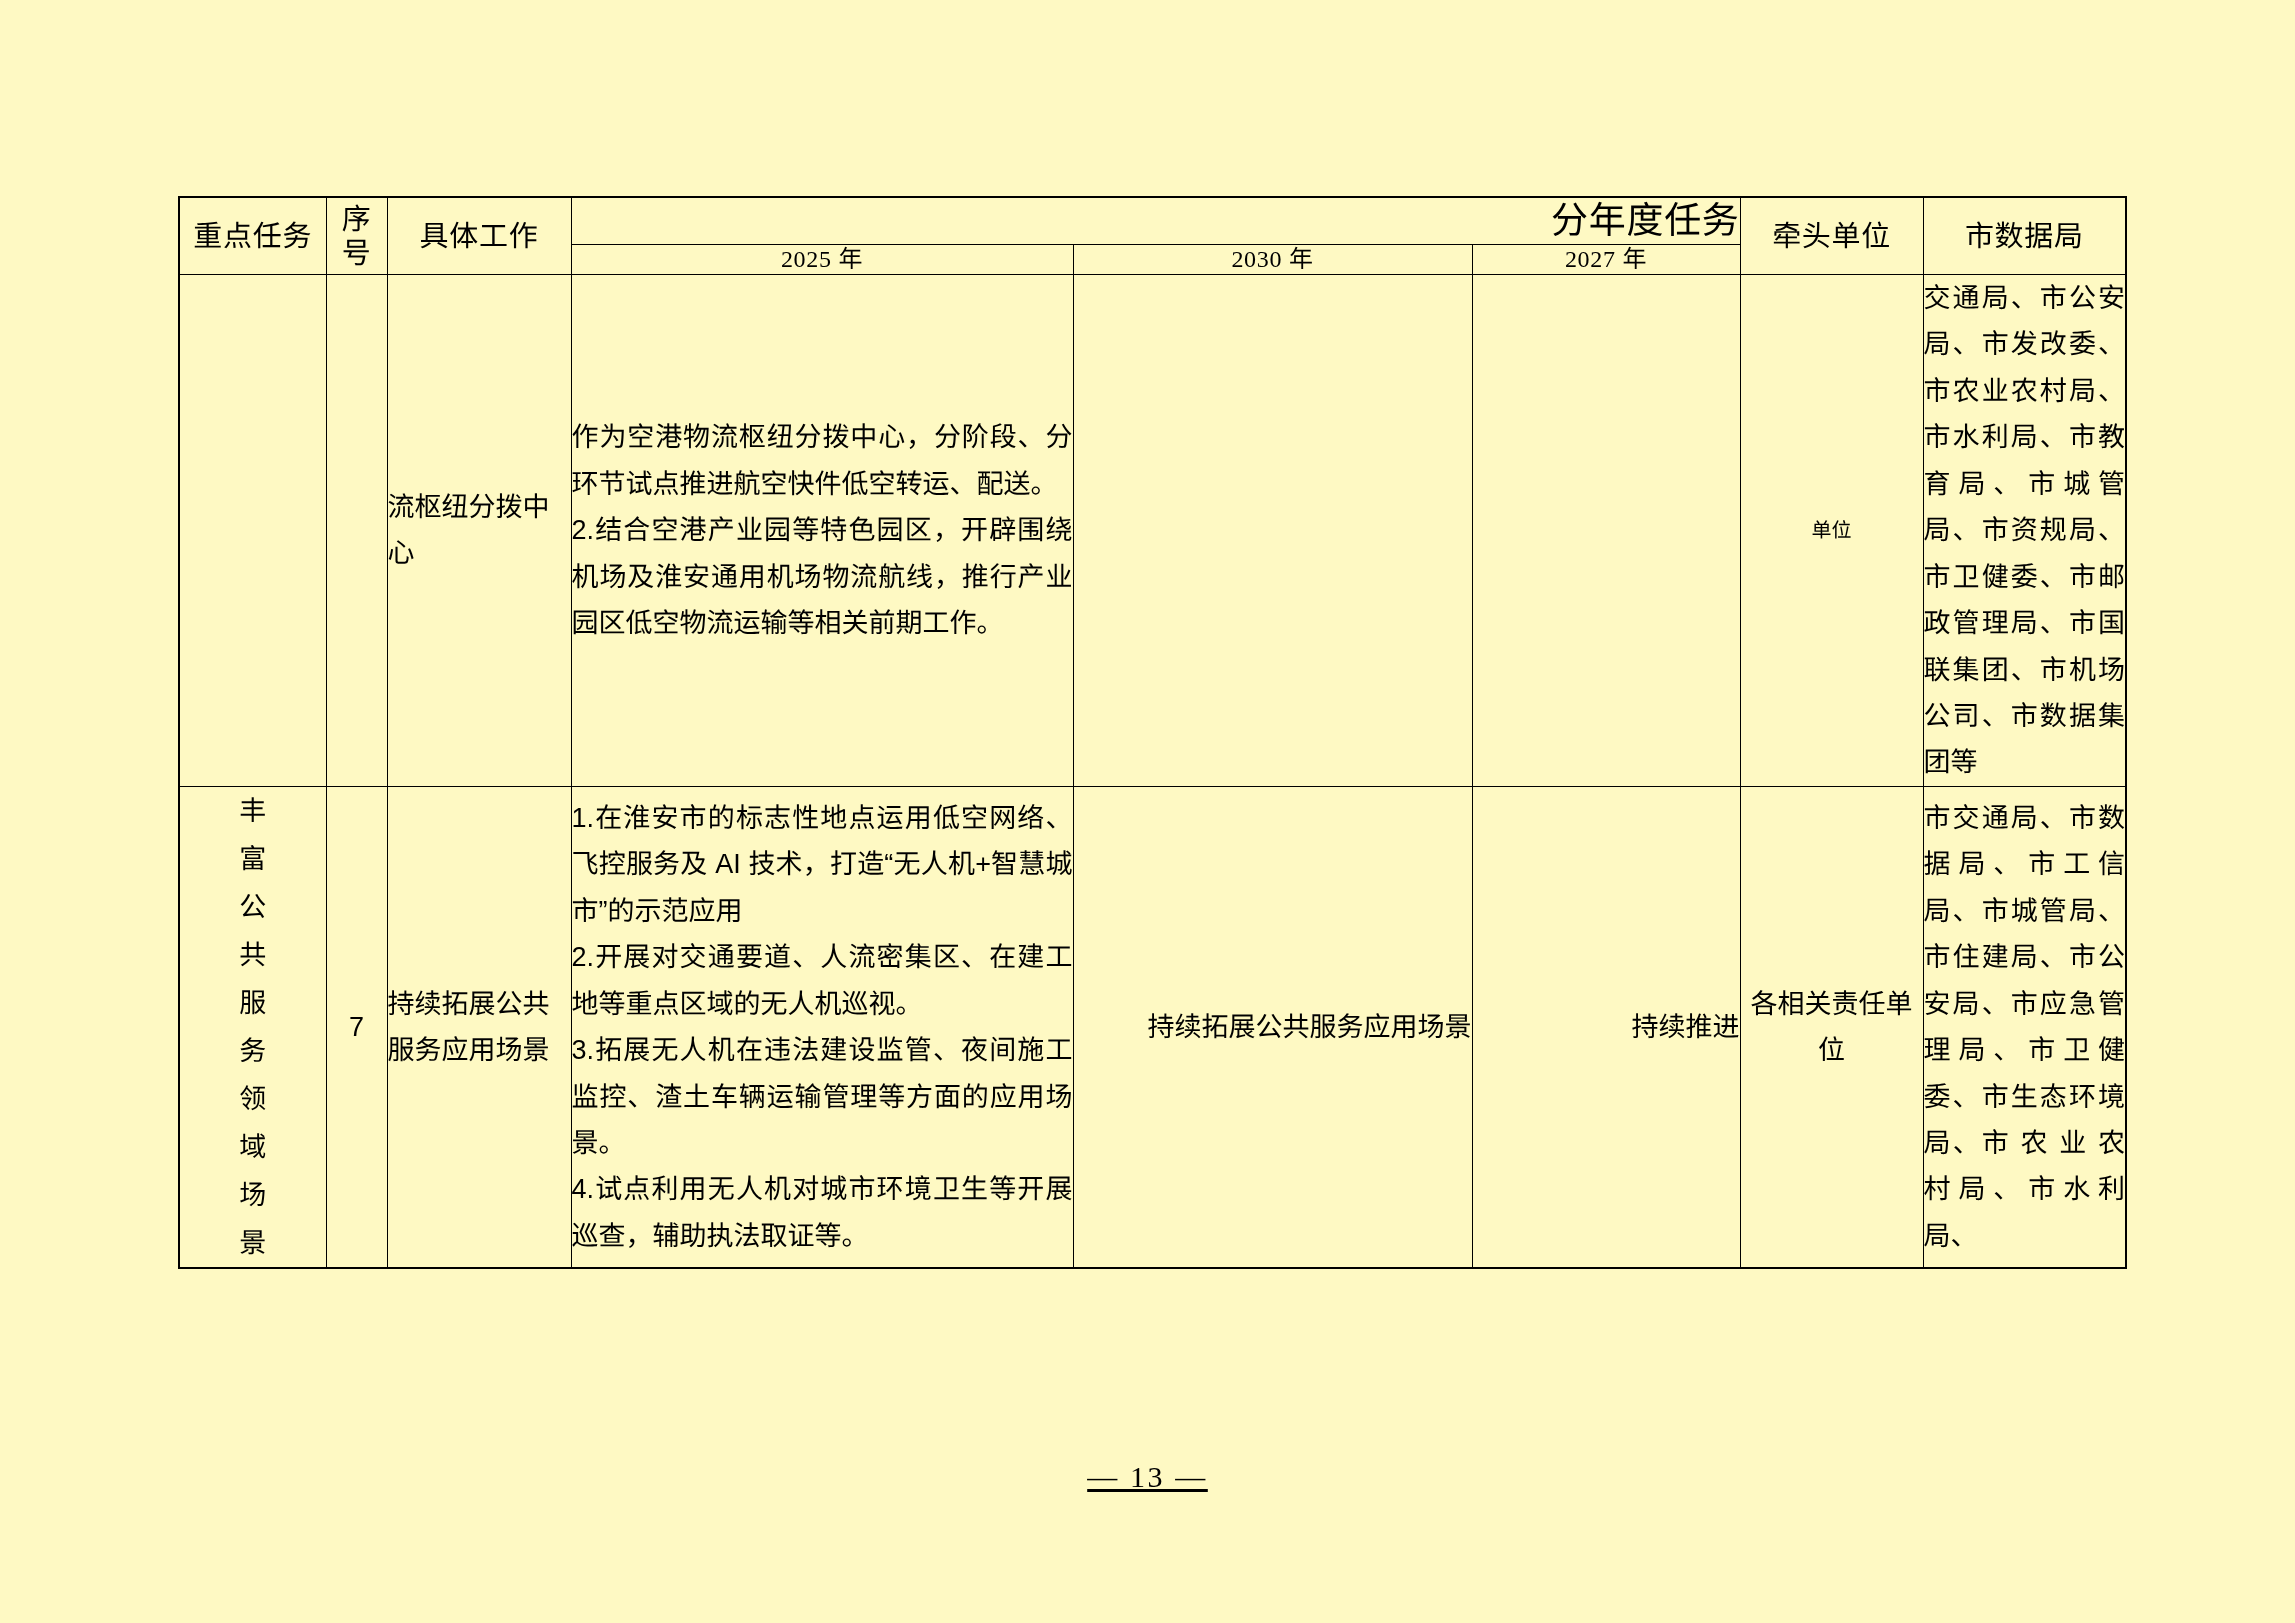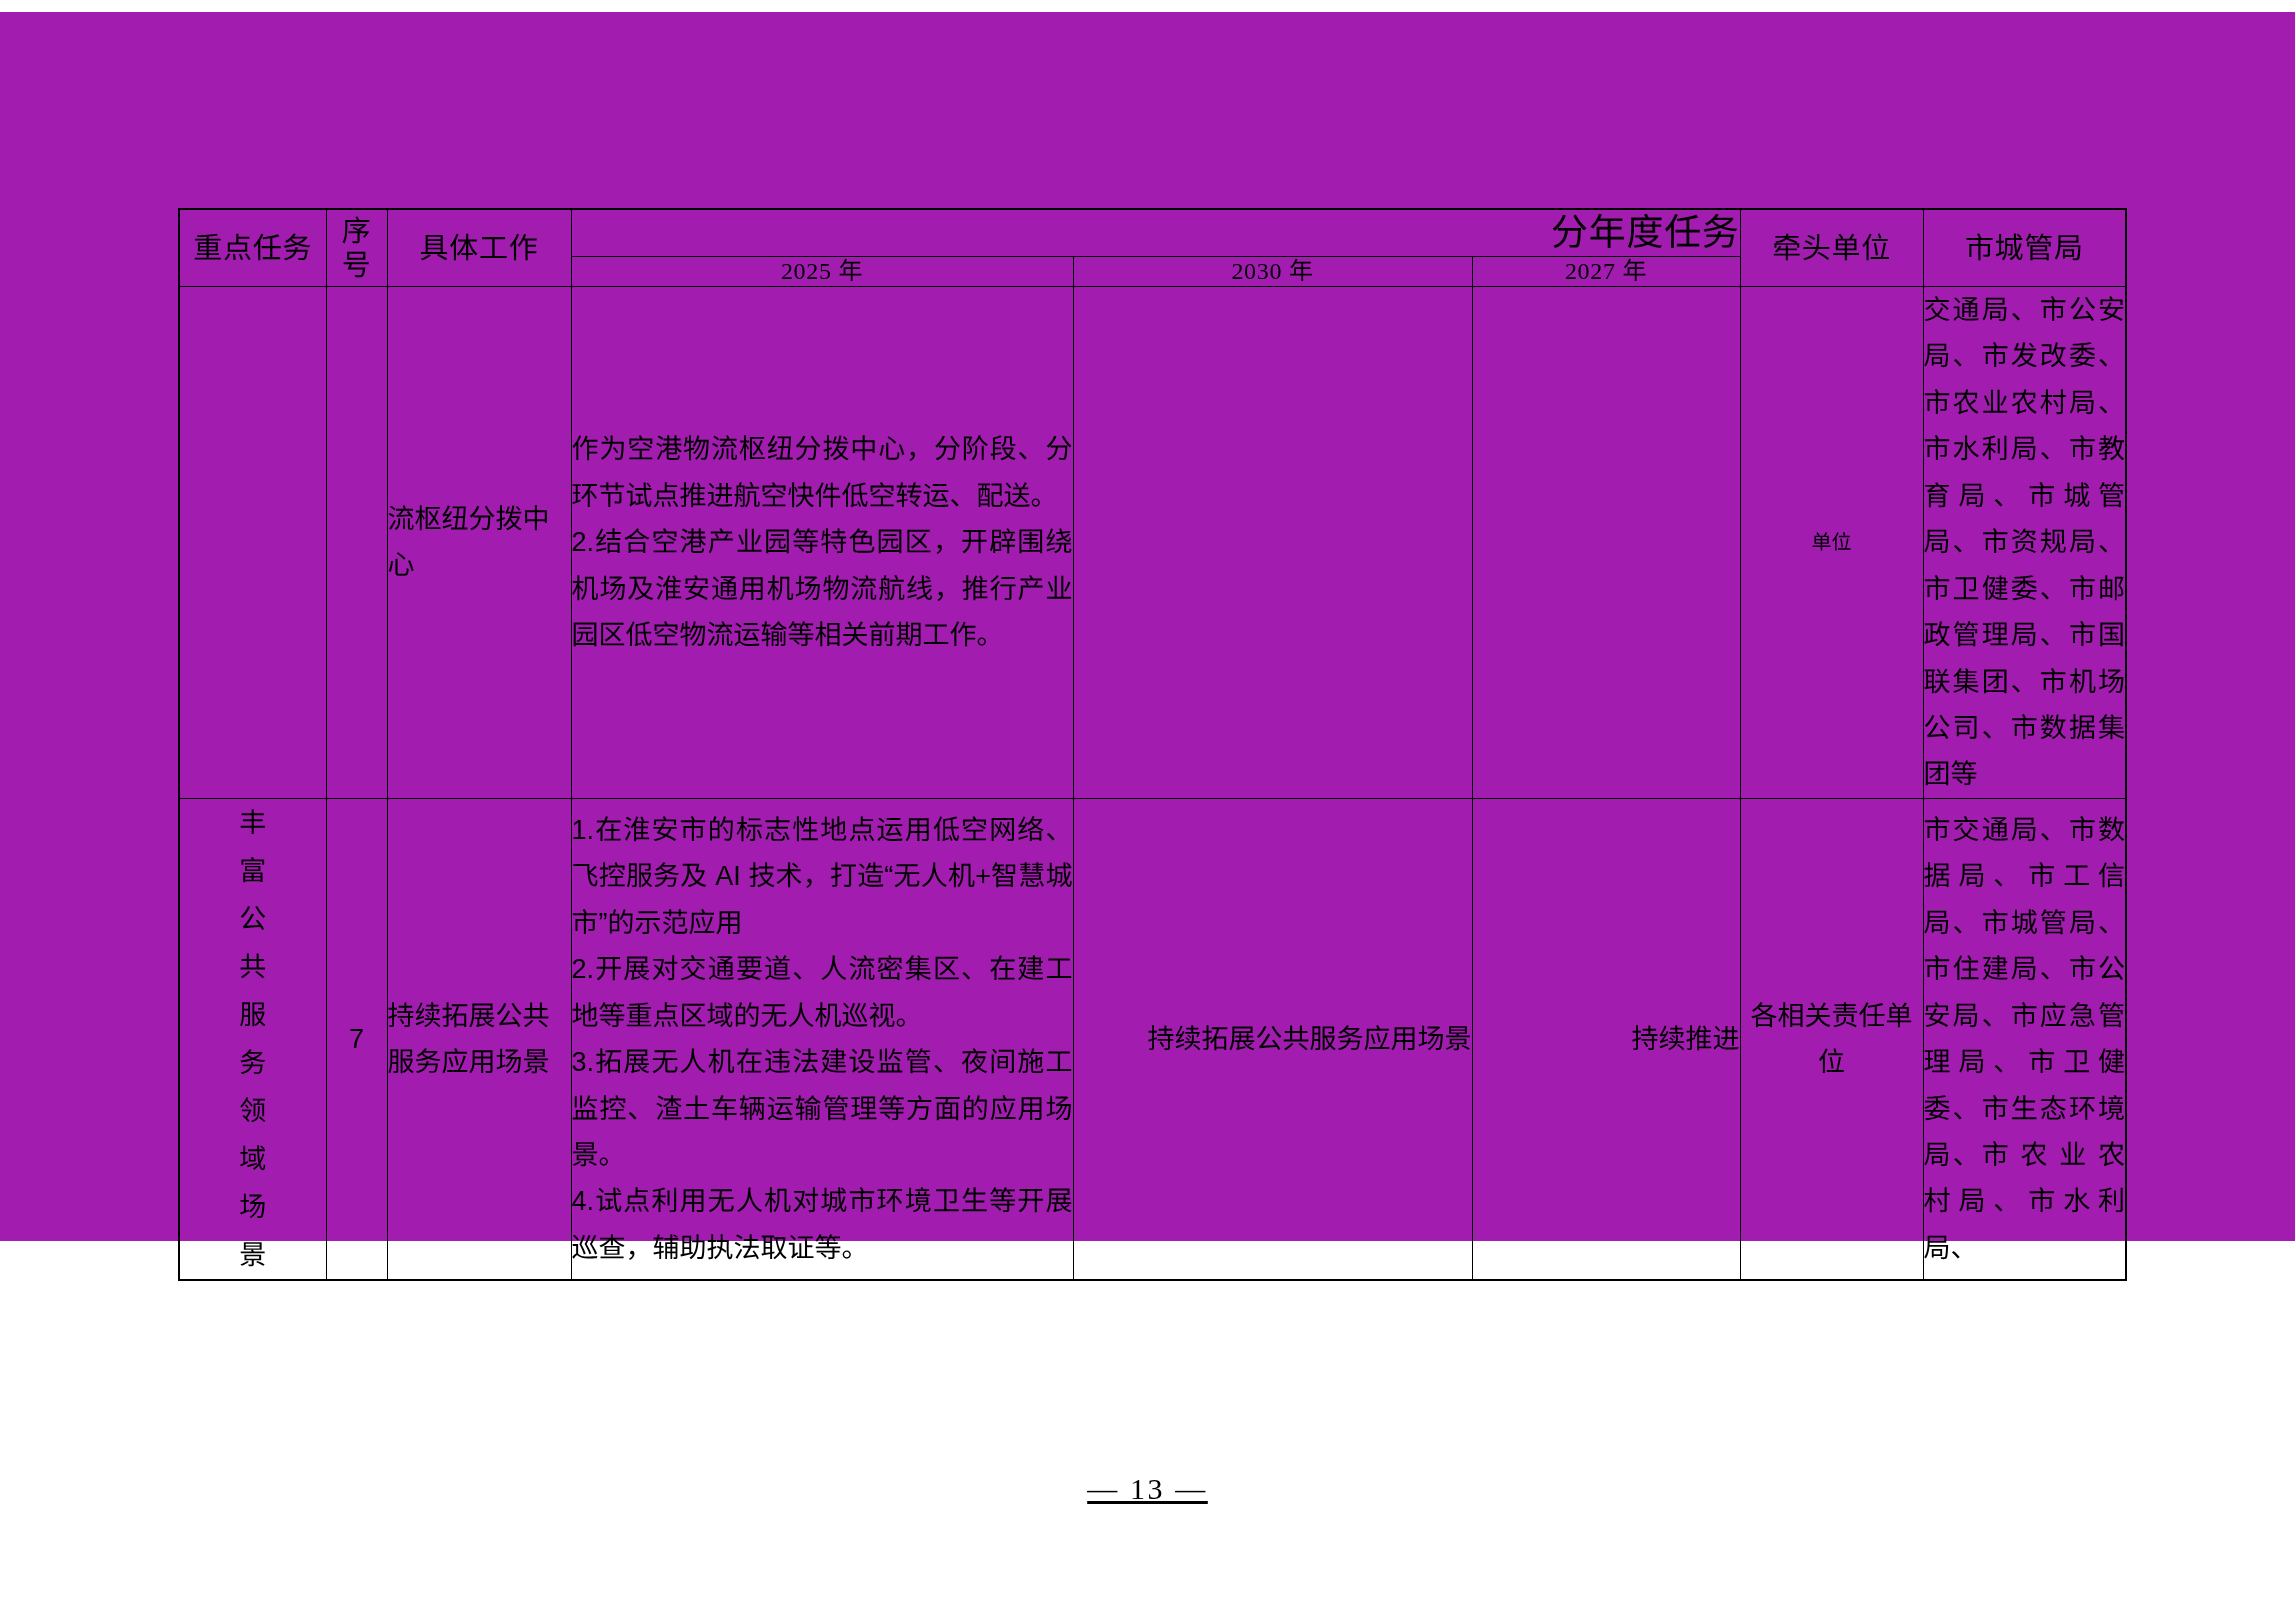--- a/index.html
+++ b/index.html
@@ -12,24 +12,24 @@
     width: 2295px;
     height: 1623px;
     font-family: "Liberation Sans", "DejaVu Sans", sans-serif;
     color: #000000;
     position: relative;
     overflow: hidden;
   }
 
   .page {
     position: absolute;
-    left: 0; top: 12px;
+    left: 0; top: 0;
     width: 2295px;
-    height: 1229px;
-    background: #a21caf;
+    height: 1623px;
+    background: #fef9c3;
   }
 
   
   .sheet {
     position: absolute;
     left: 178px;
     top: 196px;
     width: 1948px;
     border-collapse: collapse;
     table-layout: fixed;
@@ -179,21 +179,21 @@
     <thead>
       <tr>
         <th class="hdr-cell" rowspan="2">重点任务</th>
         <th class="hdr-seq" rowspan="2">
           <span>序</span>
           <span>号</span>
         </th>
         <th class="hdr-cell" rowspan="2">具体工作</th>
         <th class="hdr-span" colspan="3">分年度任务</th>
         <th class="hdr-cell" rowspan="2">牵头单位</th>
-        <th class="hdr-cell" rowspan="2">市城管局</th>
+        <th class="hdr-cell" rowspan="2">市数据局</th>
       </tr>
       <tr>
         <th class="hdr-year">2025 年</th>
         <th class="hdr-year">2030 年</th>
         <th class="hdr-year">2027 年</th>
       </tr>
     </thead>
 
     <tbody>
 

